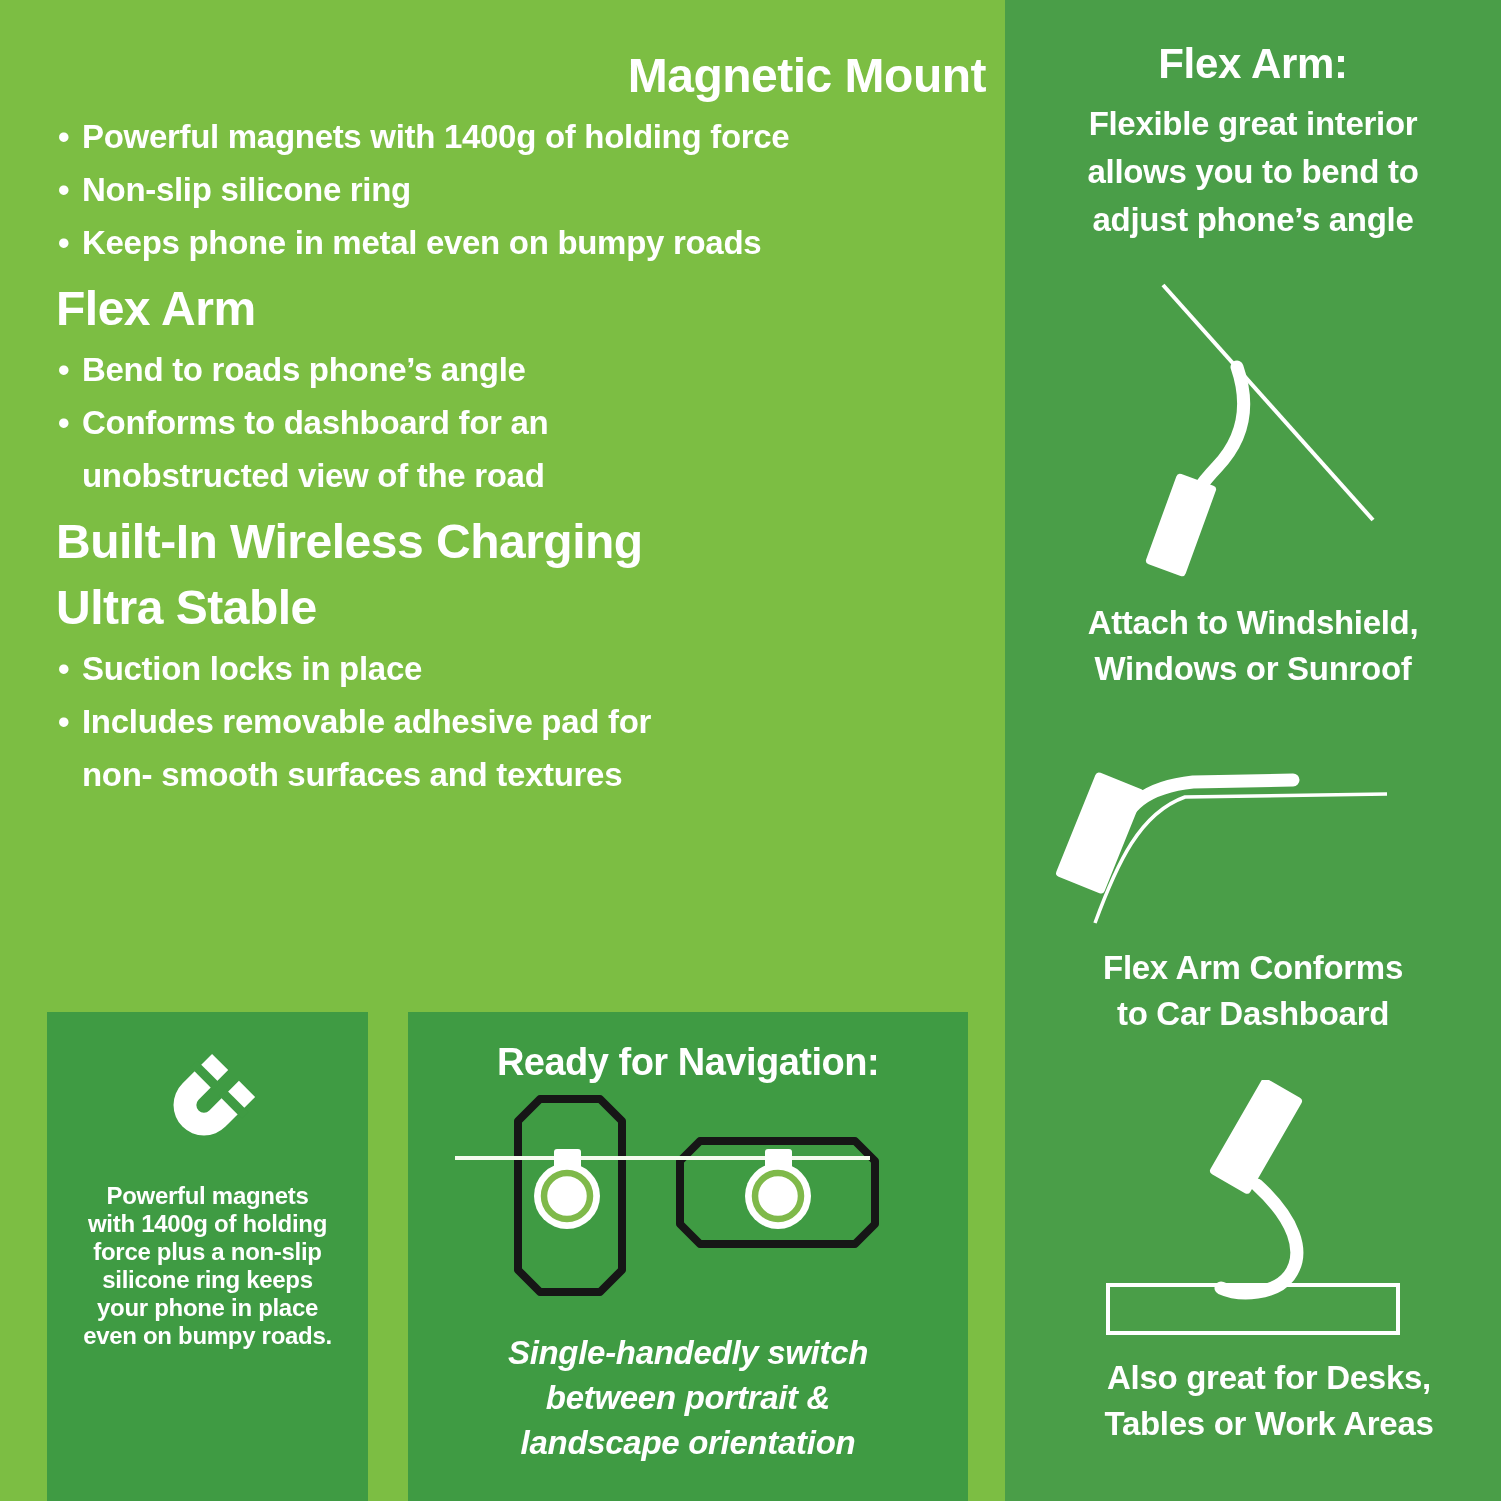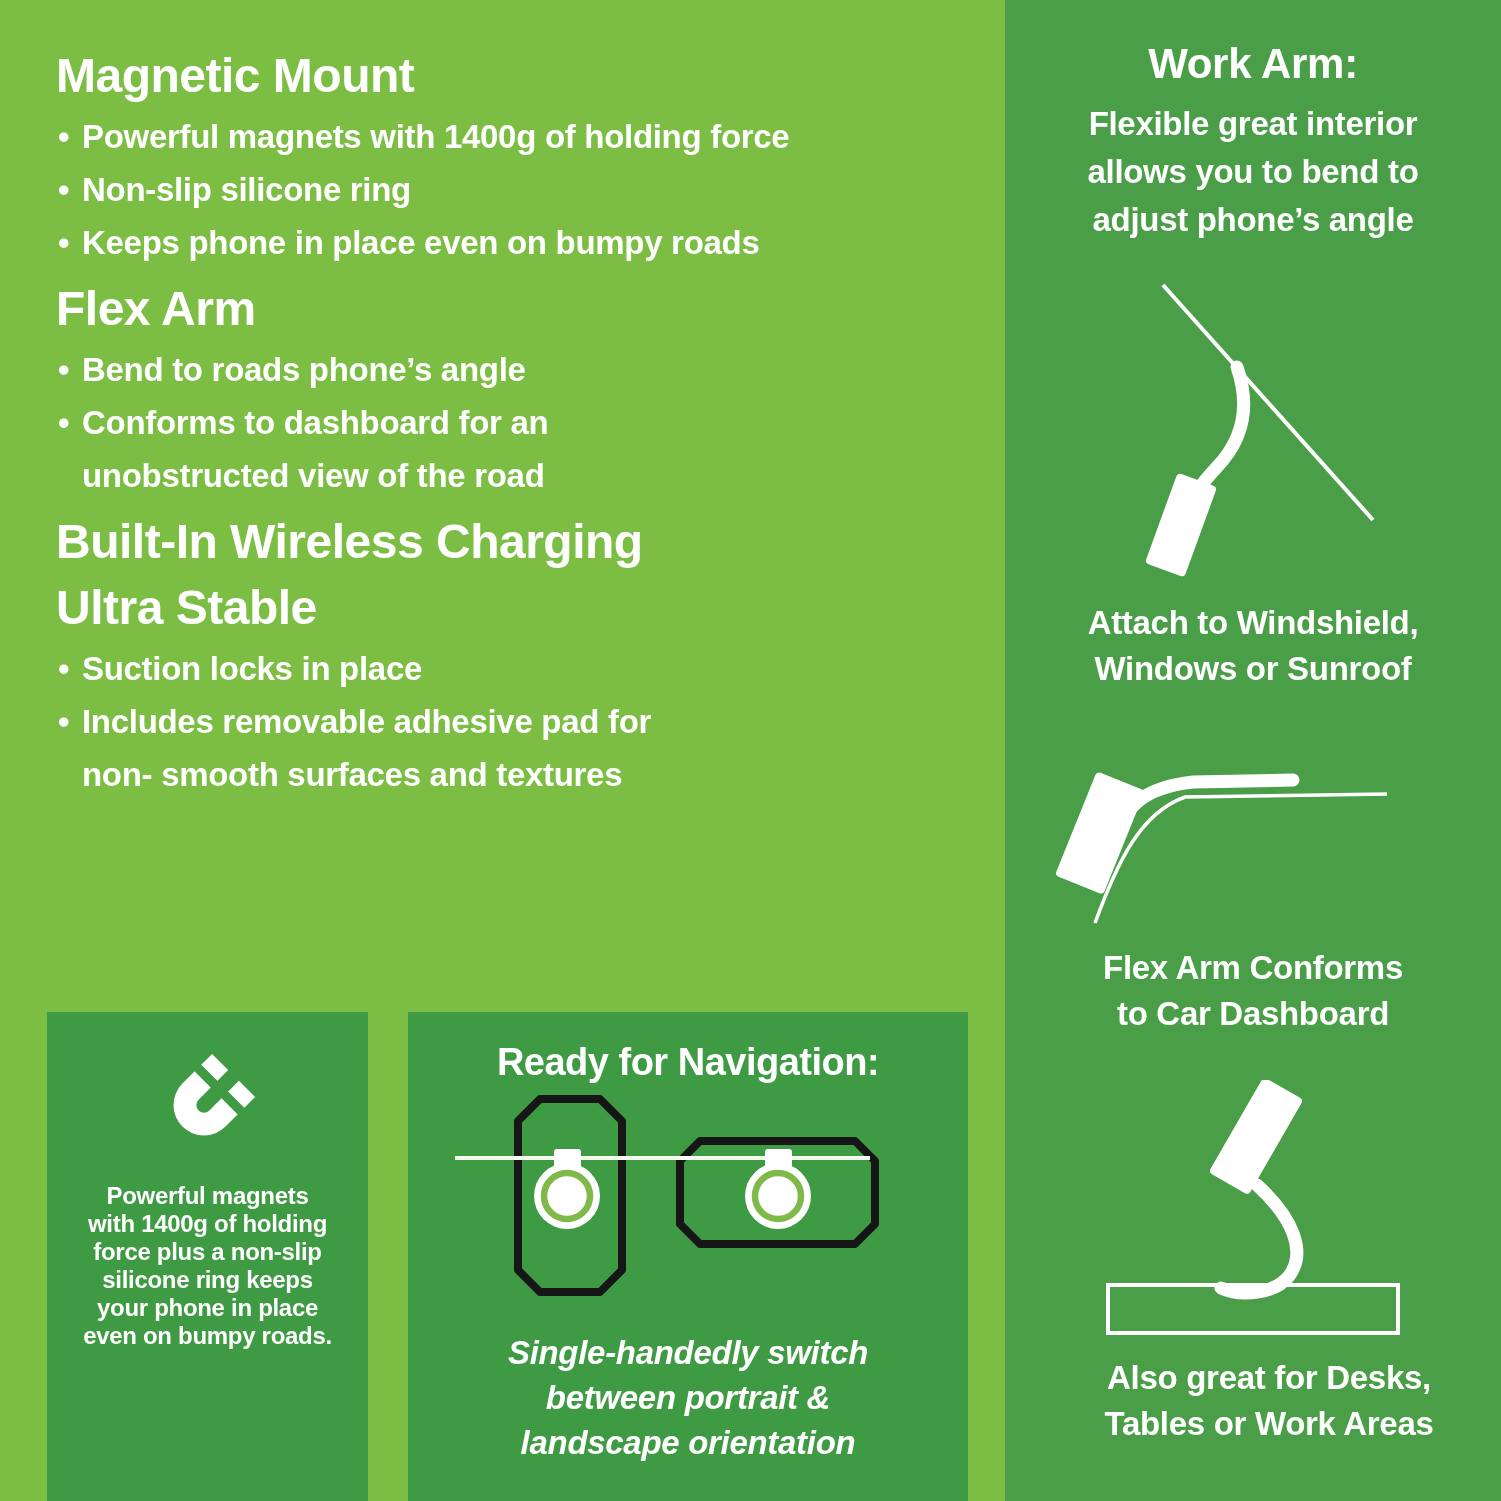--- a/index.html
+++ b/index.html
@@ -6,21 +6,21 @@
   html,body { background:#ffffff; }
   .canvas {
     position:relative; width:1501px; height:1501px; overflow:hidden;
     background:#7cbe43; color:#ffffff;
     font-family:"Liberation Sans", sans-serif; font-weight:bold;
     letter-spacing:-0.3px;
   }
   
   .left-text { position:absolute; left:56px; top:50px; width:930px; }
   .sec-heading { font-size:48px; line-height:52px; margin:14px 0 8px 0; letter-spacing:-0.5px; }
-  .left-text section:first-child .sec-heading { margin-top:0; }
+  .left-text section:first-child .sec-heading { margin-top:0;text-align:right; }
   .bullets { list-style:none; }
   .bullet { position:relative; padding-left:26px; font-size:33px; line-height:53px; white-space:pre-line; }
   .bullet::before { content:"\2022"; position:absolute; left:2px; top:0; }
   
   .panel { position:absolute; top:1012px; height:497px; background:#3f9b43; text-align:center; }
   .magnet-box { left:47px; width:321px; }
   .magnet-icon-wrap { margin-top:30px; height:120px; }
   .mb-heading { font-size:27px; line-height:34px; margin-top:8px; }
   .mb-body { font-size:24px; line-height:28px; white-space:pre-line; margin-top:20px; }
   .nav-box { left:408px; width:560px; }
@@ -45,21 +45,21 @@
 
 <div class="canvas">
 
   <div class="left-text">
 
     <section>
       <h2 class="sec-heading">Magnetic Mount</h2>
       <ul class="bullets">
         <li class="bullet">Powerful magnets with 1400g of holding force</li>
         <li class="bullet">Non-slip silicone ring</li>
-        <li class="bullet">Keeps phone in place even on bumpy roads</li>
+        <li class="bullet">Keeps phone in metal even on bumpy roads</li>
       </ul>
     </section>
 
     <section>
       <h2 class="sec-heading">Flex Arm</h2>
       <ul class="bullets">
         <li class="bullet">Bend to roads phone’s angle</li>
         <li class="bullet">Conforms to dashboard for an
 unobstructed view of the road</li>
       </ul>
@@ -117,21 +117,21 @@
       <circle cx="370" cy="109" r="23" fill="#ffffff" stroke-width="6.5" stroke="#7fb94a"></circle>
     </svg>
 
     <div class="nav-caption">Single-handedly switch
 between portrait &amp;
 landscape orientation</div>
   </div>
 
   <div class="right-col">
 
-    <div class="rc-heading">Work Arm:</div>
+    <div class="rc-heading">Flex Arm:</div>
     <div class="rc-sub">Flexible great interior
 allows you to bend to
 adjust phone’s angle</div>
 
     <svg class="rc-art art-windshield" width="496" height="320" viewBox="0 0 496 320">
       <line x1="158" y1="10" x2="368" y2="245" stroke="#ffffff" stroke-width="4"></line>
       <path d="M232 92 Q252 150 212 192 Q178 228 180 250" fill="none" stroke="#ffffff" stroke-width="13" stroke-linecap="round"></path>
       <g transform="rotate(20 176 250)">
         <rect x="155" y="202" width="42" height="96" rx="4" fill="#ffffff"></rect>
       </g>

